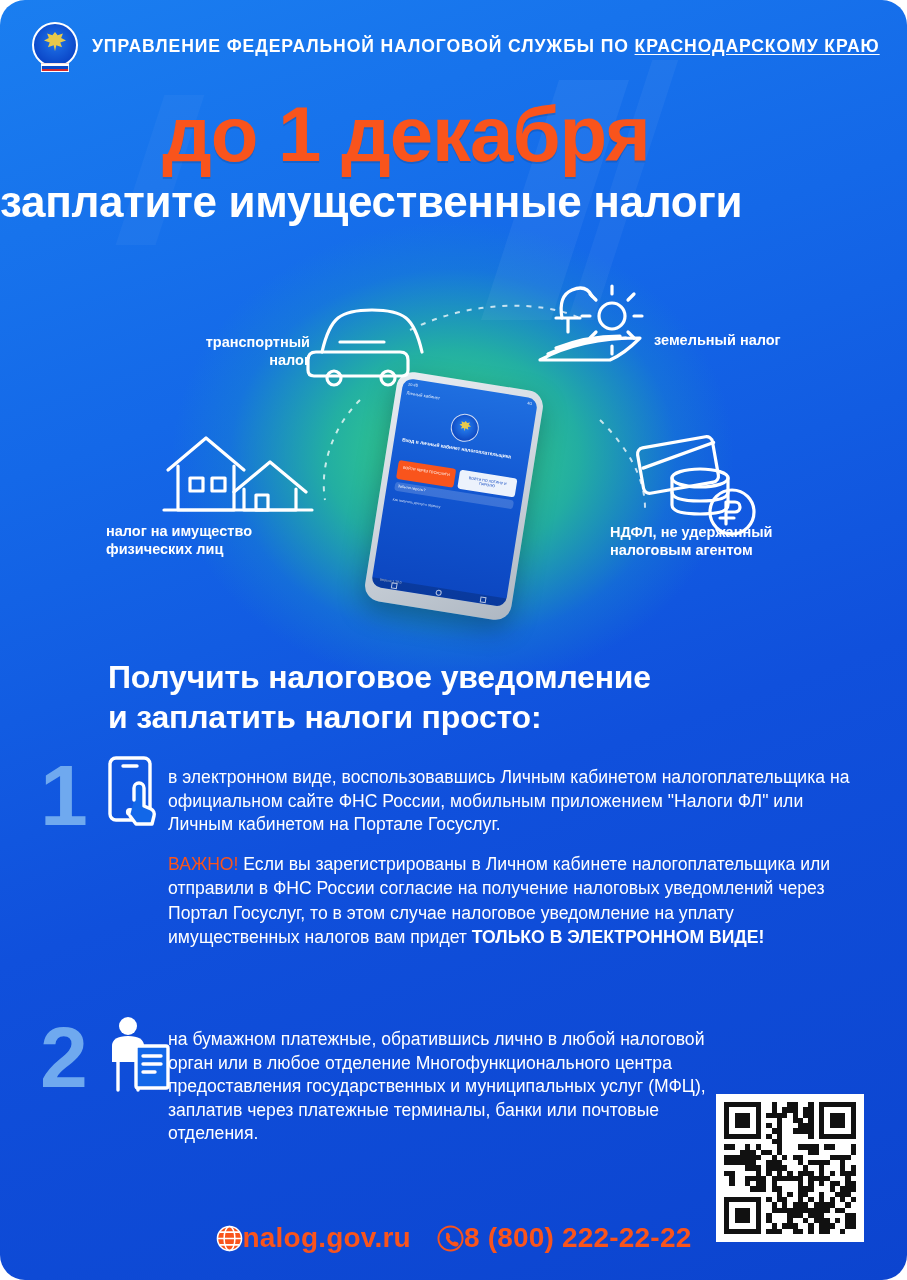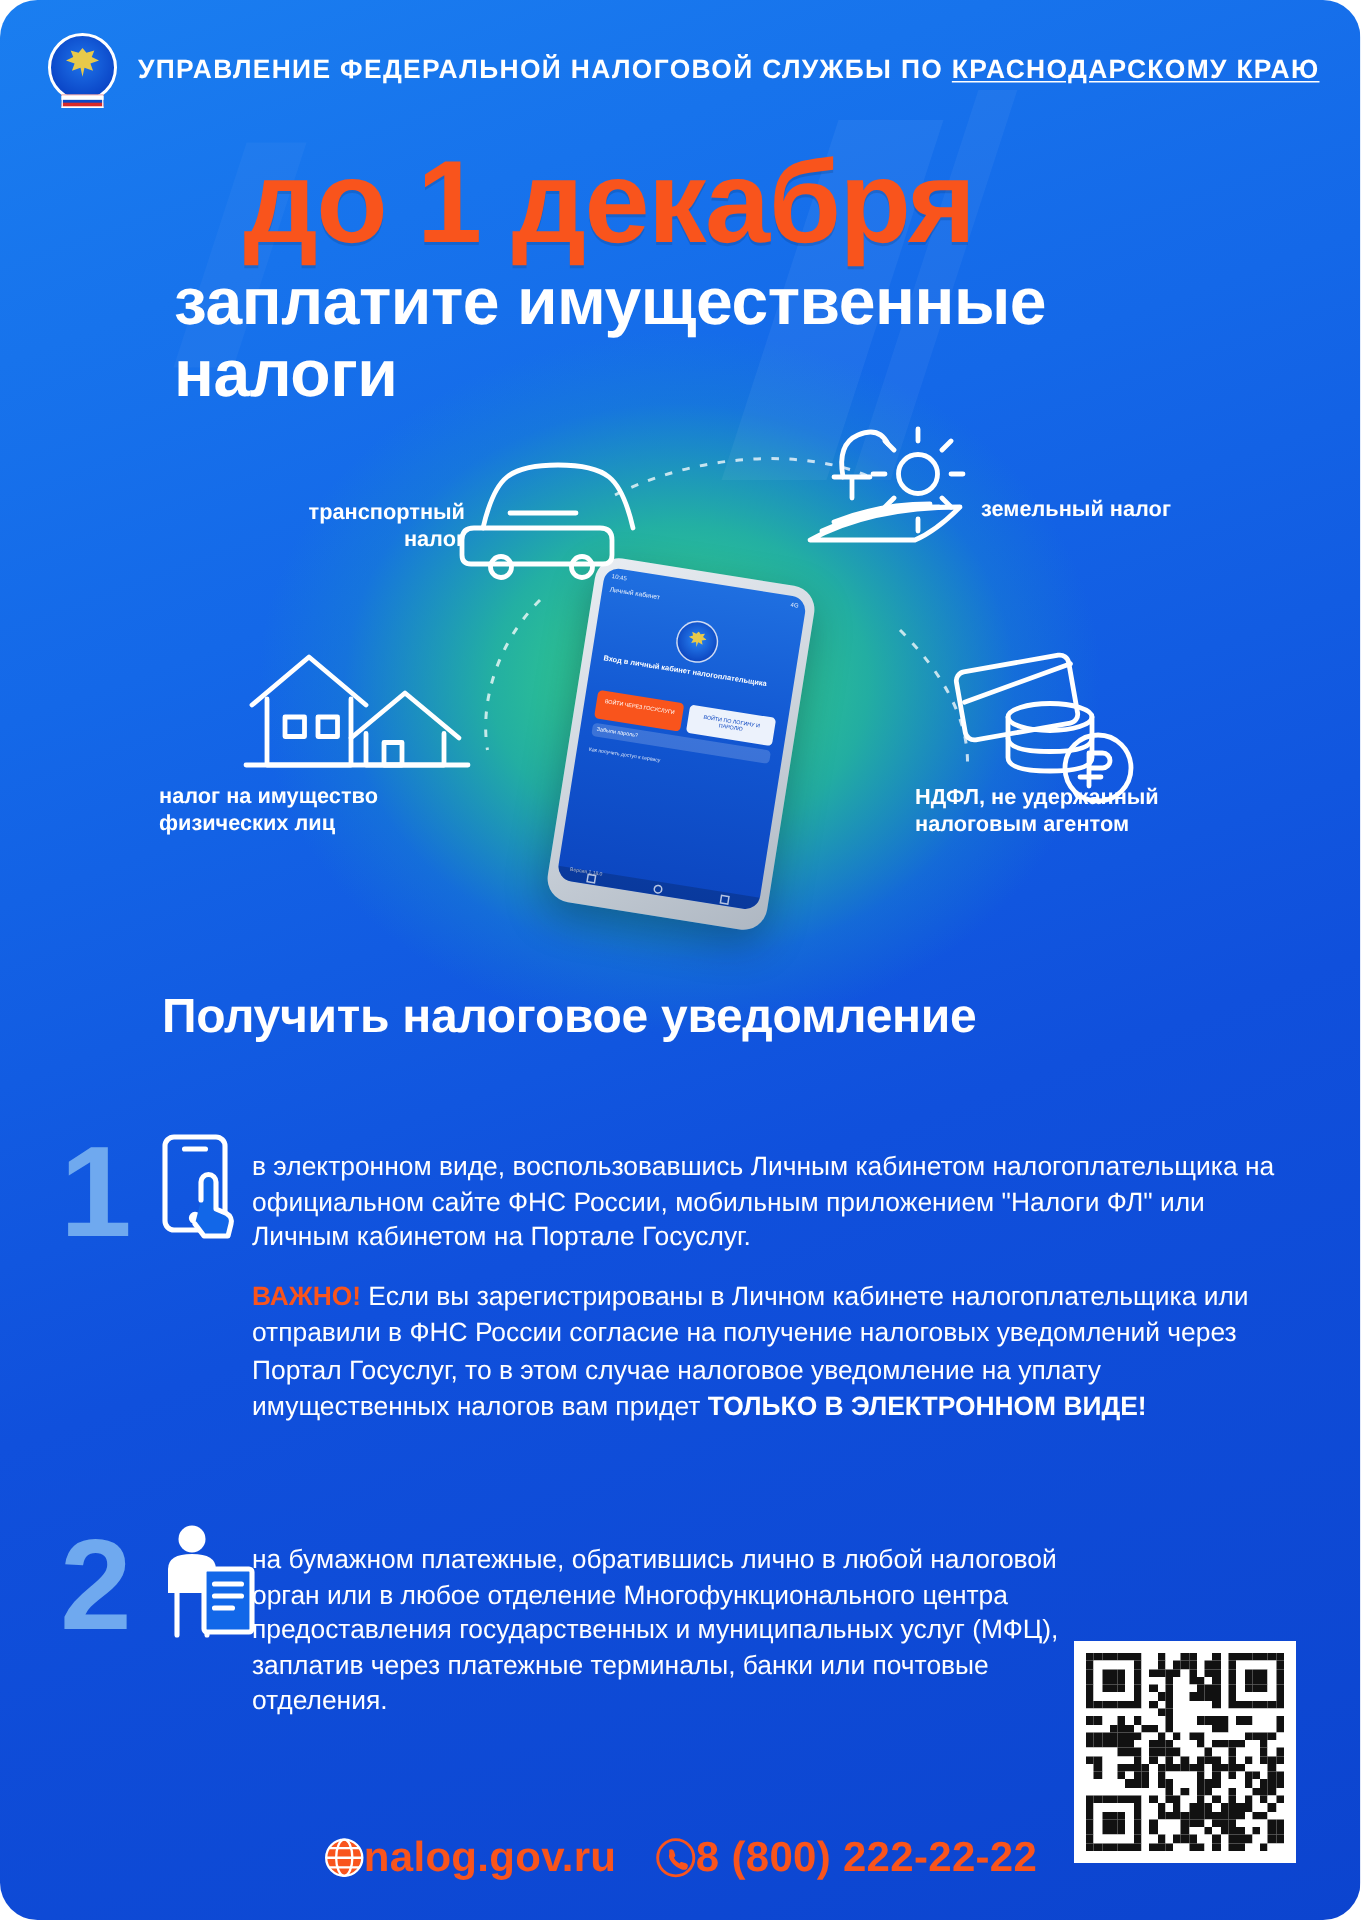--- a/index.html
+++ b/index.html
@@ -93,21 +93,20 @@
     text-shadow: 0 2px 0 rgba(0,0,0,0.12);
   }
   .headline-sub {
     margin-top: 6px;
     color: #ffffff;
     font-size: 44px;
     font-weight: bold;
     line-height: 1.08;
     letter-spacing: -0.3px;
     text-align: left;
-    padding-left: 116px;
     padding-right: 60px;
   }
   .icon-label {
     position: absolute;
     color: #ffffff;
     font-size: 14.5px;
     font-weight: bold;
     line-height: 1.22;
   }
   .lbl-transport { left: 186px; top: 334px; text-align: right; width: 124px; }
@@ -196,21 +195,21 @@
   .step2-text { left: 168px; top: 1028px; width: 560px; }
 
   .important {
     position: absolute;
     left: 168px; top: 852px;
     width: 690px;
     color: #ffffff;
     font-size: 17.6px;
     line-height: 1.38;
   }
-  .important .word { color: #f9541c; font-weight: bold; }
+  .important .word { color: #f9541c; font-weight: normal; }
   .important .strong { font-weight: bold; }
 
   
   .qr {
     position: absolute;
     left: 716px; top: 1094px;
     width: 148px; height: 148px;
     background: #ffffff;
     padding: 8px;
     box-sizing: border-box;
@@ -350,20 +349,21 @@
       <circle cx="128" cy="1026" r="9" fill="#ffffff" stroke="none"></circle>
       <path d="M112 1046 q0 -10 16 -10 q16 0 16 10 v16 h-32 z" fill="#ffffff" stroke="none"></path>
       <path d="M118 1062 v28 M138 1062 v28"></path>
       <rect x="136" y="1046" width="32" height="42" rx="2" fill="#1267e8"></rect>
       <path d="M143 1056 h18 M143 1064 h18 M143 1072 h12"></path>
     </g>
   </svg>
 
   <div class="section-heading">
     <div>Получить налоговое уведомление</div>
+    <div>и заплатить налоги просто:</div>
   </div>
 
   <div class="step-num n1">1</div>
   <div class="step-text step1-text">
     <b>в электронном виде,</b><span> воспользовавшись Личным кабинетом налогоплательщика на официальном сайте ФНС России, мобильным приложением "Налоги ФЛ" или Личным кабинетом на Портале Госуслуг.</span>
   </div>
 
   <div class="important">
     <span class="word">ВАЖНО!</span><span>  Если вы зарегистрированы в Личном кабинете налогоплательщика или отправили в ФНС России согласие на получение налоговых уведомлений  через Портал Госуслуг, то в этом случае налоговое уведомление на уплату имущественных налогов вам придет </span><span class="strong">ТОЛЬКО В ЭЛЕКТРОННОМ ВИДЕ!</span>
   </div>

